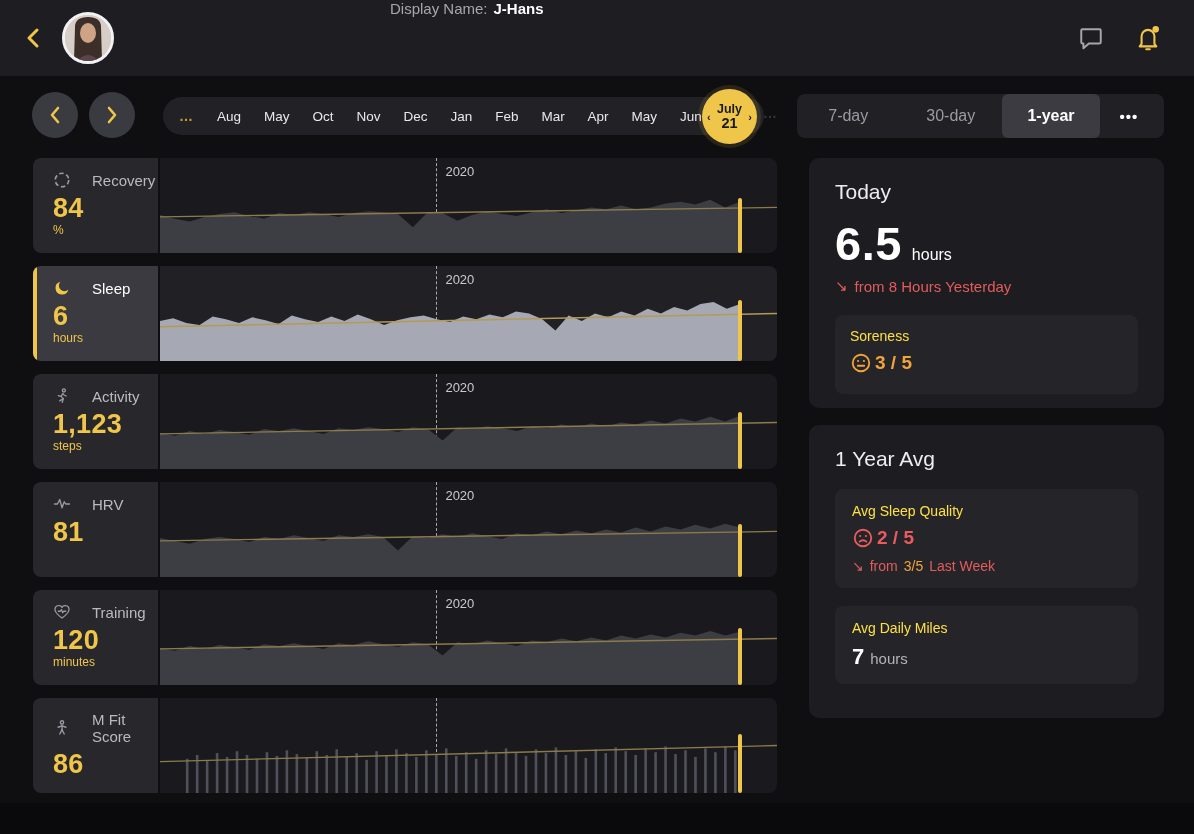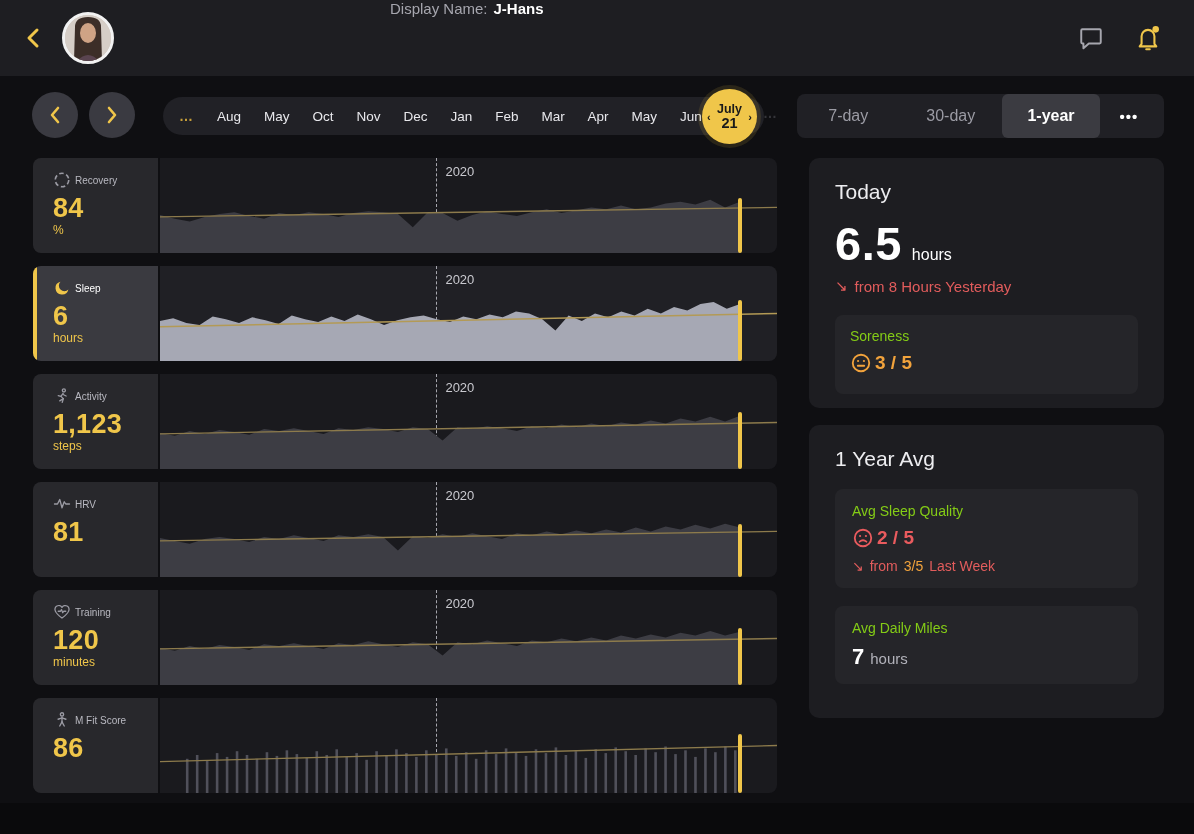--- a/index.html
+++ b/index.html
@@ -36,21 +36,21 @@
 
   .range-bar { position:absolute; left:797px; top:94px; width:367px; height:44px; background:#202025; border-radius:8px; display:flex; align-items:center; padding:0 6px 0 0; }
   .range-tab { flex:1; text-align:center; font-size:16px; color:#9b9ba4; background:none; border:none; cursor:pointer; font-family:inherit; height:44px; }
   .range-tab.active { flex:none; width:98px; height:44px; background:#3b3b41; border-radius:6px; color:#fff; font-weight:bold; }
   .range-more { width:58px; text-align:center; font-size:15px; letter-spacing:1px; color:#fff; font-weight:bold; background:none; border:none; cursor:pointer; }
 
   
   .metrics { position:absolute; left:33px; top:158px; width:744px; }
   .metric-card { display:flex; width:744px; height:95px; margin-bottom:13px; border-radius:8px; overflow:hidden; cursor:pointer; }
   .mlabel { width:125px; flex:none; background:#28282c; padding:13px 8px 0 16px; border-left:4px solid transparent; }
-  .mtitle { display:flex; align-items:center; gap:4px; font-size:10px; color:#b9b9c1; }
+  .mtitle { display:flex; align-items:center; gap:21px; font-size:15px; color:#b9b9c1; }
   .mvalue { font-size:27px; font-weight:bold; color:#f0c64a; margin-top:5px; line-height:28px; letter-spacing:.3px; }
   .munit { font-size:12px; color:#f0c64a; margin-top:1px; }
   .mchart { position:relative; flex:1; background:#1a1a1e; margin-left:2px; }
   .metric-card.selected .mlabel { background:#3a3a40; border-left:4px solid #f0c64a; }
   .metric-card.selected .mtitle { color:#fff; }
   .metric-card.selected .mchart { background:#202025; }
   .vline { position:absolute; left:44.8%; top:0; bottom:0; width:0; border-left:1px dashed rgba(214,214,222,.75); z-index:1; }
   .year-label { position:absolute; left:calc(44.8% + 9px); top:6px; font-size:13px; color:#c9c9cf; z-index:3; }
   .spark { position:absolute; inset:0; width:100%; height:100%; z-index:2; }
   .marker { position:absolute; left:calc(94% - 2px); bottom:0; width:4px; border-radius:2px; background:#f0c64a; z-index:4; }
@@ -59,21 +59,21 @@
   .panel { position:absolute; left:797px; top:158px; width:367px;padding-left:12px; }
   .pcard { background:#1d1d21; border-radius:10px; padding:22px 26px; }
   .pcard h2 { font-size:21px; font-weight:normal; color:#ededf0; }
   .card-today { height:250px; }
   .big-row { margin-top:12px; display:flex; align-items:baseline; }
   .big-val { font-size:47px; font-weight:bold; color:#fff; letter-spacing:.5px; }
   .big-unit { font-size:16px; color:#fff; margin-left:10px; }
   .delta { margin-top:6px; font-size:15px; color:#e25c5c; display:flex; gap:7px; align-items:center; }
   .mini-row { display:flex; gap:16px; margin-top:20px; }
   .mini-card { flex:1; background:#252529; border-radius:8px; padding:13px 15px; height:79px; }
-  .mini-lbl { font-size:14px; color:#84cc16; }
+  .mini-lbl { font-size:14px; color:#fde047; }
   .score-row { display:flex; align-items:center; gap:3px; margin-top:8px; }
   .score { font-size:19px; font-weight:bold; }
   .score.orange { color:#f2a33c; } .score.green { color:#3ad164; } .score.red { color:#ea5b5e; }
 
   .card-year { margin-top:17px; height:293px; }
   .inner-card { background:#252529; border-radius:8px; padding:14px 17px; margin-top:18px; }
   .delta-mix { margin-top:9px; font-size:14px; color:#e25c5c; display:flex; gap:6px; align-items:center; }
   .delta-mix .hl { color:#f2a33c; }
   .val-row { display:flex; align-items:baseline; margin-top:8px; }
   .val-row .v { font-size:22px; font-weight:bold; color:#fff; }

